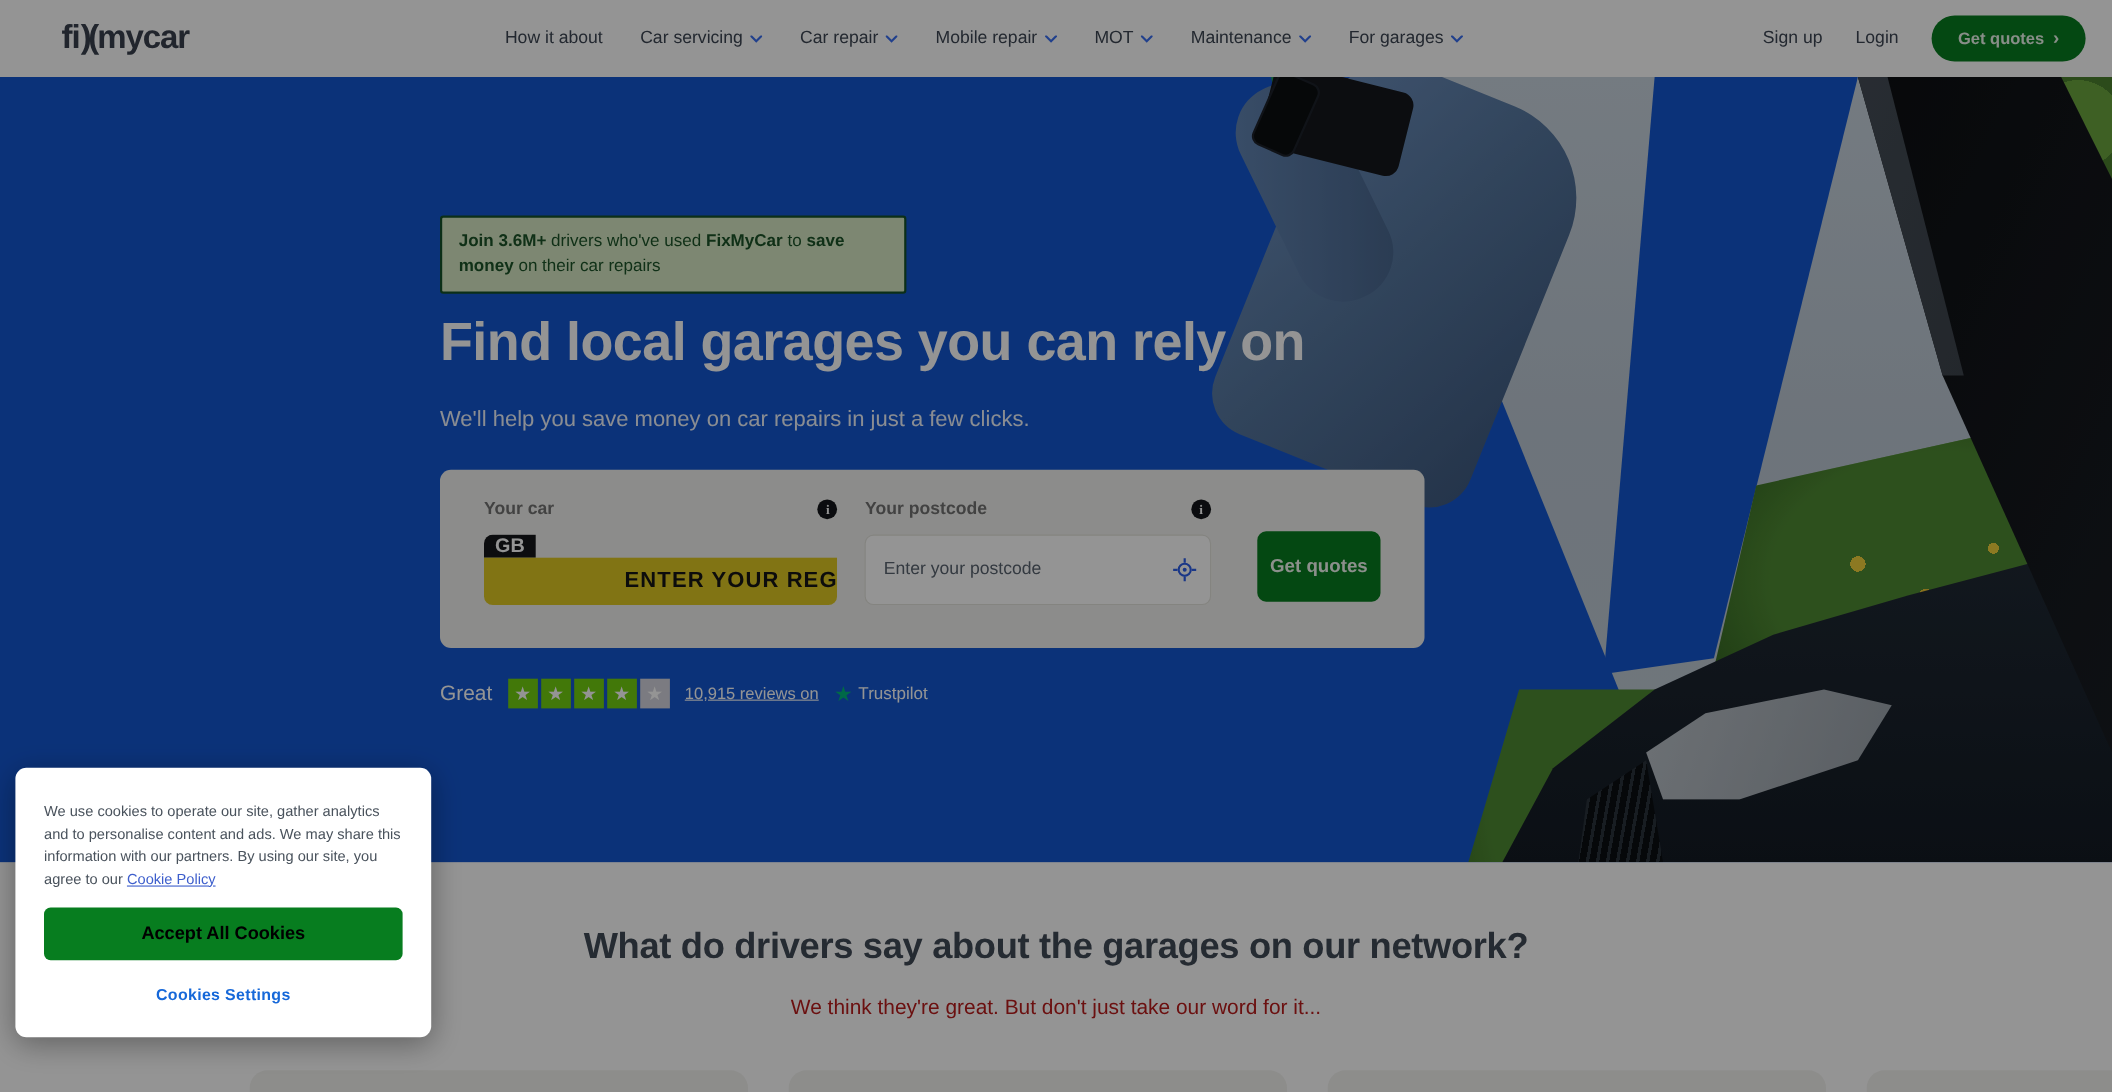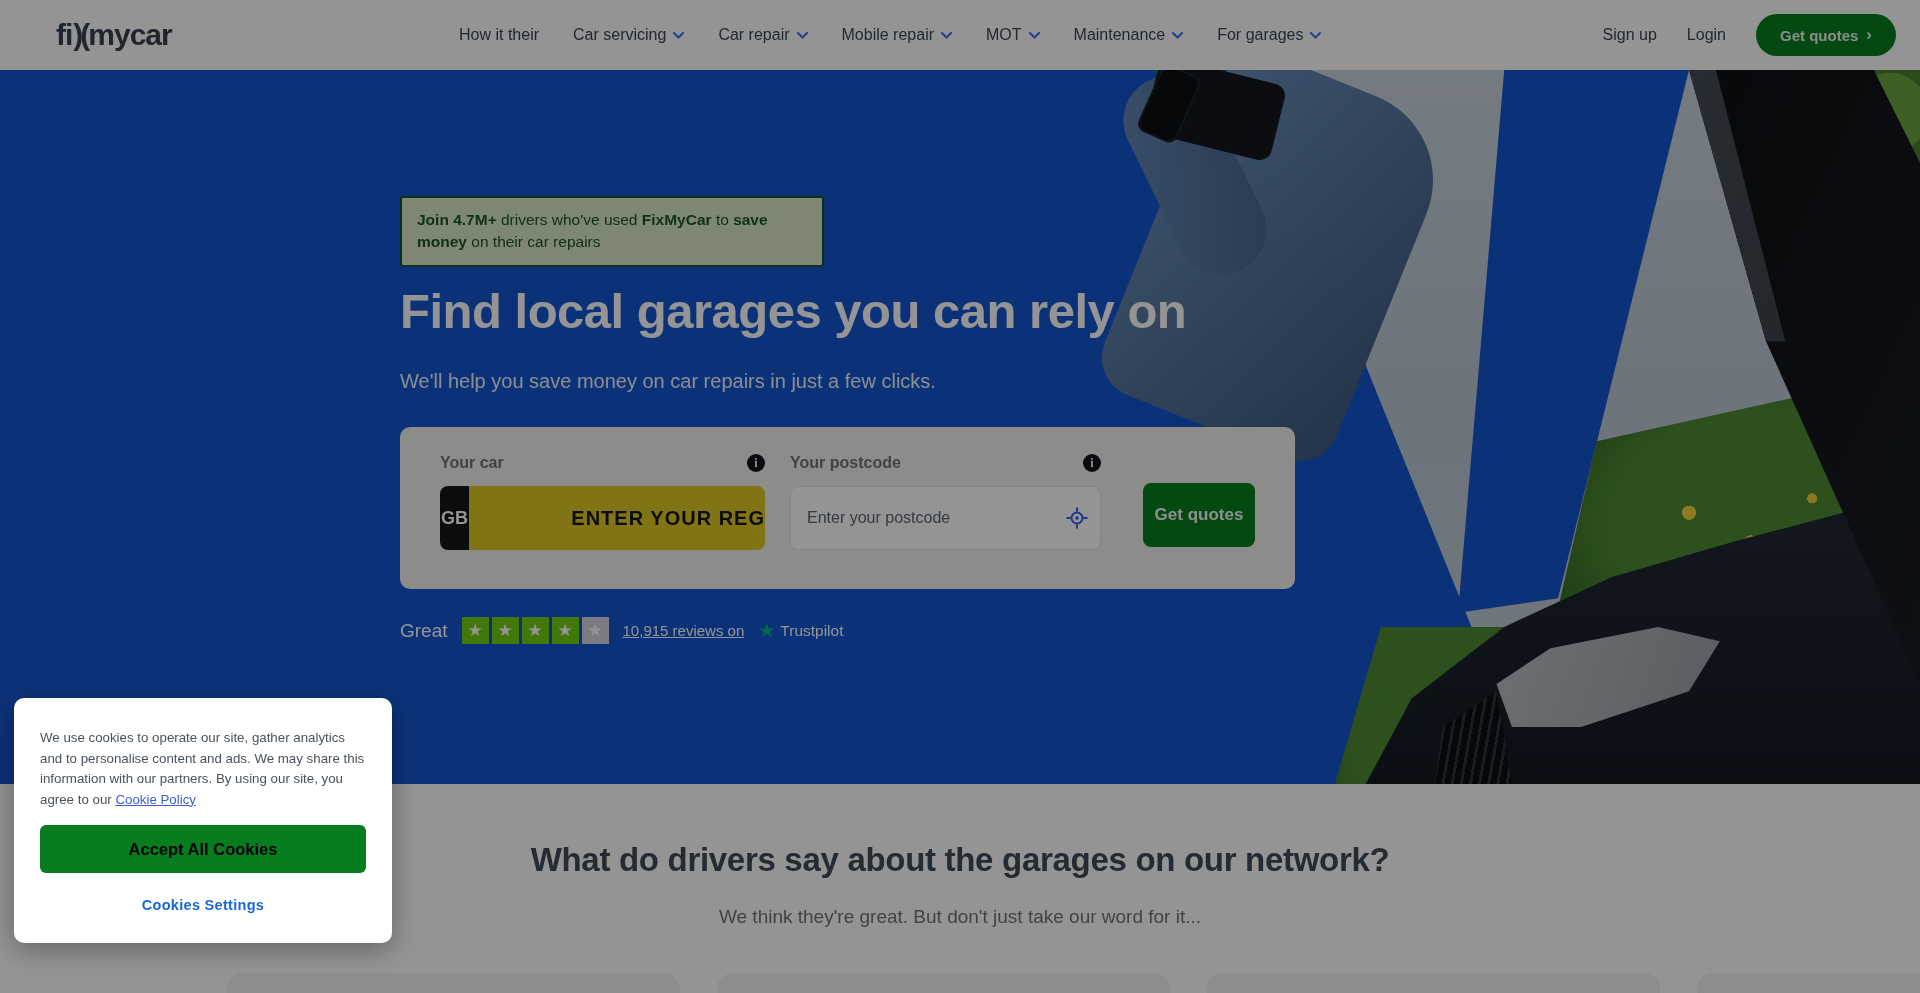--- a/index.html
+++ b/index.html
@@ -79,21 +79,21 @@
 
   
   .quote-card { position:absolute; top:357px; width:895px; height:162px; background:#f2f2ef; border-radius:10px; padding:25px 40px 0 40px; }
   .form-grid { display:flex; align-items:flex-start; }
   .col-car { width:325px; }
   .col-postcode { width:318px; margin-left:25px; }
   .col-btn { margin-left:42px; padding-top:31px; }
   .label-row { display:flex; align-items:center; justify-content:space-between; height:22px; }
   .field-label { font-size:16px; font-weight:600; color:#737373; }
   .info-icon { width:18px; height:18px; border-radius:50%; background:#14161a; color:#fff; font-size:12px; font-weight:700; font-family:"Liberation Serif", serif; display:flex; align-items:center; justify-content:center; cursor:pointer; }
-  .plate { margin-top:12px; height:64px; border-radius:8px; overflow:hidden; display:flex; cursor:text; }
+  .plate { margin-top:12px; height:64px; border-radius:8px; overflow:hidden; display:flex; cursor:text;flex-direction:column; }
   .plate-gb { width:47px; background:#15171b; color:#ffffff; font-size:18px; font-weight:700; display:flex; align-items:center; justify-content:center; }
   .plate-input { flex:1; background:#dec824; border:none; outline:none; padding:0 0 0 28px; font-family:"Liberation Sans", sans-serif; font-size:20px; font-weight:700; color:#141414; letter-spacing:1px;text-align:right; }
   .plate-input::placeholder { color:#161616; font-weight:700; letter-spacing:1px; opacity:1; }
   .postcode-wrap { margin-top:12px; position:relative; height:64px; }
   .postcode-input { width:100%; height:100%; border:1px solid #e3e3dd; border-radius:8px; background:#ffffff; padding:0 46px 0 16px; font-size:16px; color:#20262e; outline:none; font-family:"Liberation Sans", sans-serif; }
   .postcode-input::placeholder { color:#5a6470; opacity:1; }
   .loc-icon { position:absolute; right:13px; top:50%; transform:translateY(-50%); width:22px; height:22px; cursor:pointer; }
   .btn-quotes-form { width:112px; height:64px; background:#077d1f; border:none; border-radius:8px; color:#f2f8f2; font-size:17px; font-weight:700; cursor:pointer; font-family:"Liberation Sans", sans-serif; }
 
   
@@ -104,21 +104,21 @@
   .tp-star-box.filled { background:#73cf11; }
   .tp-star-box.empty { background:#d5d5de; }
   .tp-link { font-size:15px; color:#ffffff; text-decoration:underline; cursor:pointer; }
   .tp-brand { display:flex; align-items:center; gap:5px; }
   .tp-brand-star { color:#00b67a; font-size:19px; }
   .tp-brand-name { font-size:15.5px; color:#ffffff; }
 
   
   .reviews { position:relative; height:167px; background:#ffffff; }
   .reviews-heading { position:absolute; top:57px; width:100%; text-align:center; font-size:33px; font-weight:700; color:#414a57; letter-spacing:-0.3px; }
-  .reviews-sub { position:absolute; top:122px; width:100%; text-align:center; font-size:19px; color:#737373; }
+  .reviews-sub { position:absolute; top:122px; width:100%; text-align:center; font-size:19px; color:#b91c1c; }
   .cards-row { position:absolute; left:227px; top:189px; display:flex; gap:37px; }
   .review-card { width:453px; height:80px; background:#f3f3f0; border-radius:16px 16px 0 0; padding:24px 0 0 30px; }
   .card-stars { font-size:23px; letter-spacing:6px; color:#dca71c; line-height:1; }
 
   
   .dim { position:fixed; inset:0; background:rgba(0,0,0,0.42); z-index:40; }
   .cookie-dialog { position:fixed; left:14px; top:698px; width:378px; background:#ffffff; border-radius:10px; box-shadow:0 6px 28px rgba(0,0,0,0.35); padding:30px 26px 28px 26px; z-index:50; }
   .cookie-text { font-size:13.3px; line-height:1.55; color:#49525c; }
   .cookie-link { color:#3d5ecc; text-decoration:underline; cursor:pointer; }
   .btn-accept { margin-top:15px; width:100%; height:48px; background:#077d1f; border:none; border-radius:6px; color:#000000; font-size:16.5px; font-weight:700; cursor:pointer; font-family:"Liberation Sans", sans-serif; }
@@ -127,21 +127,21 @@
 </head>
 <body>
 
 <div class="viewport">
 
   <header class="header">
     <div class="logo"><span>fi</span><span class="logo-x">)(</span><span>mycar</span></div>
 
     <nav class="nav">
       <a class="nav-item">
-          <span>How it their</span>
+          <span>How it about</span>
         </a>
       <a class="nav-item">
           <span>Car servicing</span>
           <span class="chev">
             <svg width="11" height="7" viewBox="0 0 11 7">
               <path d="M1 1l4.5 4.5L10 1" fill="none" stroke="#3a6ff2" stroke-width="2" stroke-linecap="round"></path>
             </svg>
           </span>
         </a>
       <a class="nav-item">
@@ -213,21 +213,21 @@
       <div class="phone"></div>
       <div class="greens-bl"></div>
       <div class="car-body"></div>
       <div class="headlight"></div>
       <div class="grille"></div>
       <div class="bonnet"></div>
       <div class="bonnet-edge"></div>
     </div>
 
     <div class="hero-content">
-      <div class="promo-banner"><b>Join 4.7M+</b><span> drivers who've used </span><b>FixMyCar</b><span> to </span><b>save money</b><span> on their car repairs</span></div>
+      <div class="promo-banner"><b>Join 3.6M+</b><span> drivers who've used </span><b>FixMyCar</b><span> to </span><b>save money</b><span> on their car repairs</span></div>
 
       <h1 class="hero-title">Find local garages you can rely on</h1>
       <p class="hero-sub">We'll help you save money on car repairs in just a few clicks.</p>
 
       <div class="quote-card">
         <div class="form-grid">
           <div class="col-car">
             <div class="label-row">
               <span class="field-label">Your car</span>
               <span class="info-icon">i</span>

